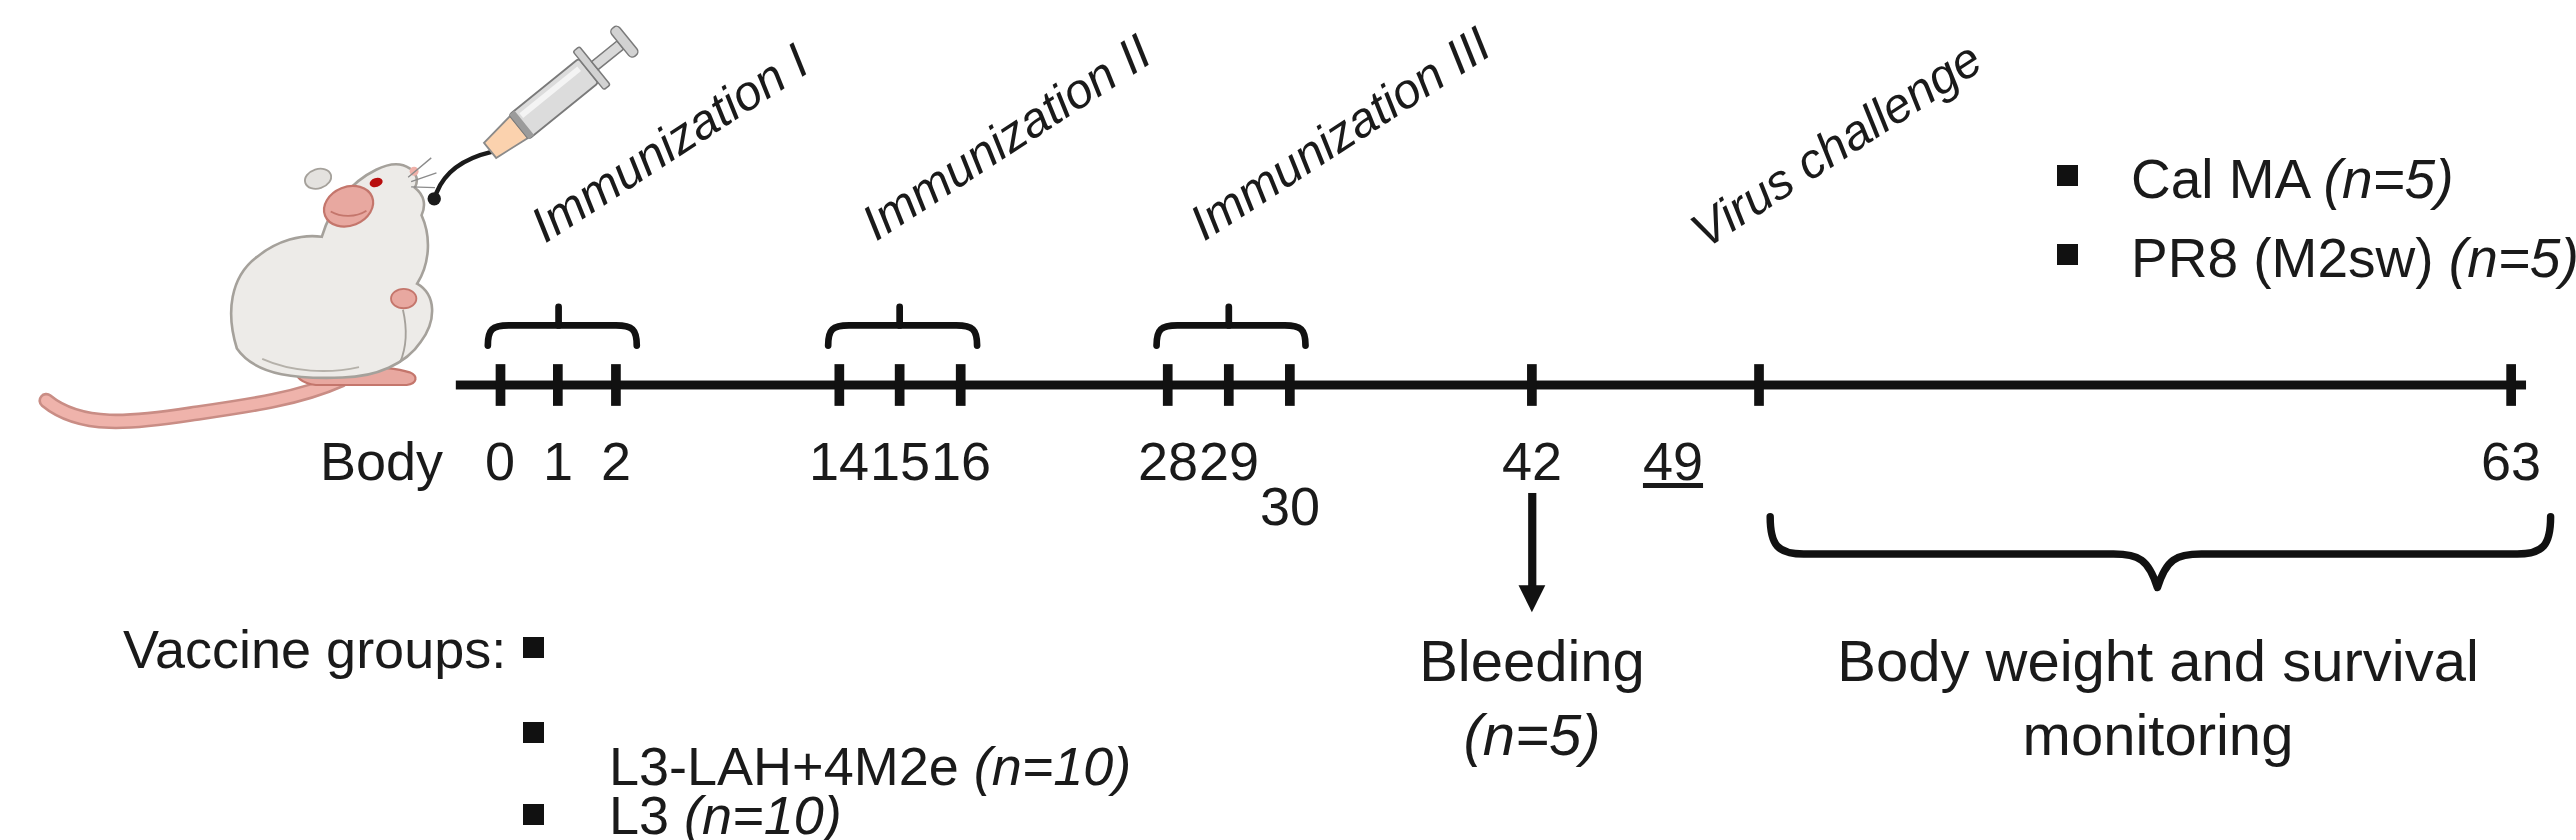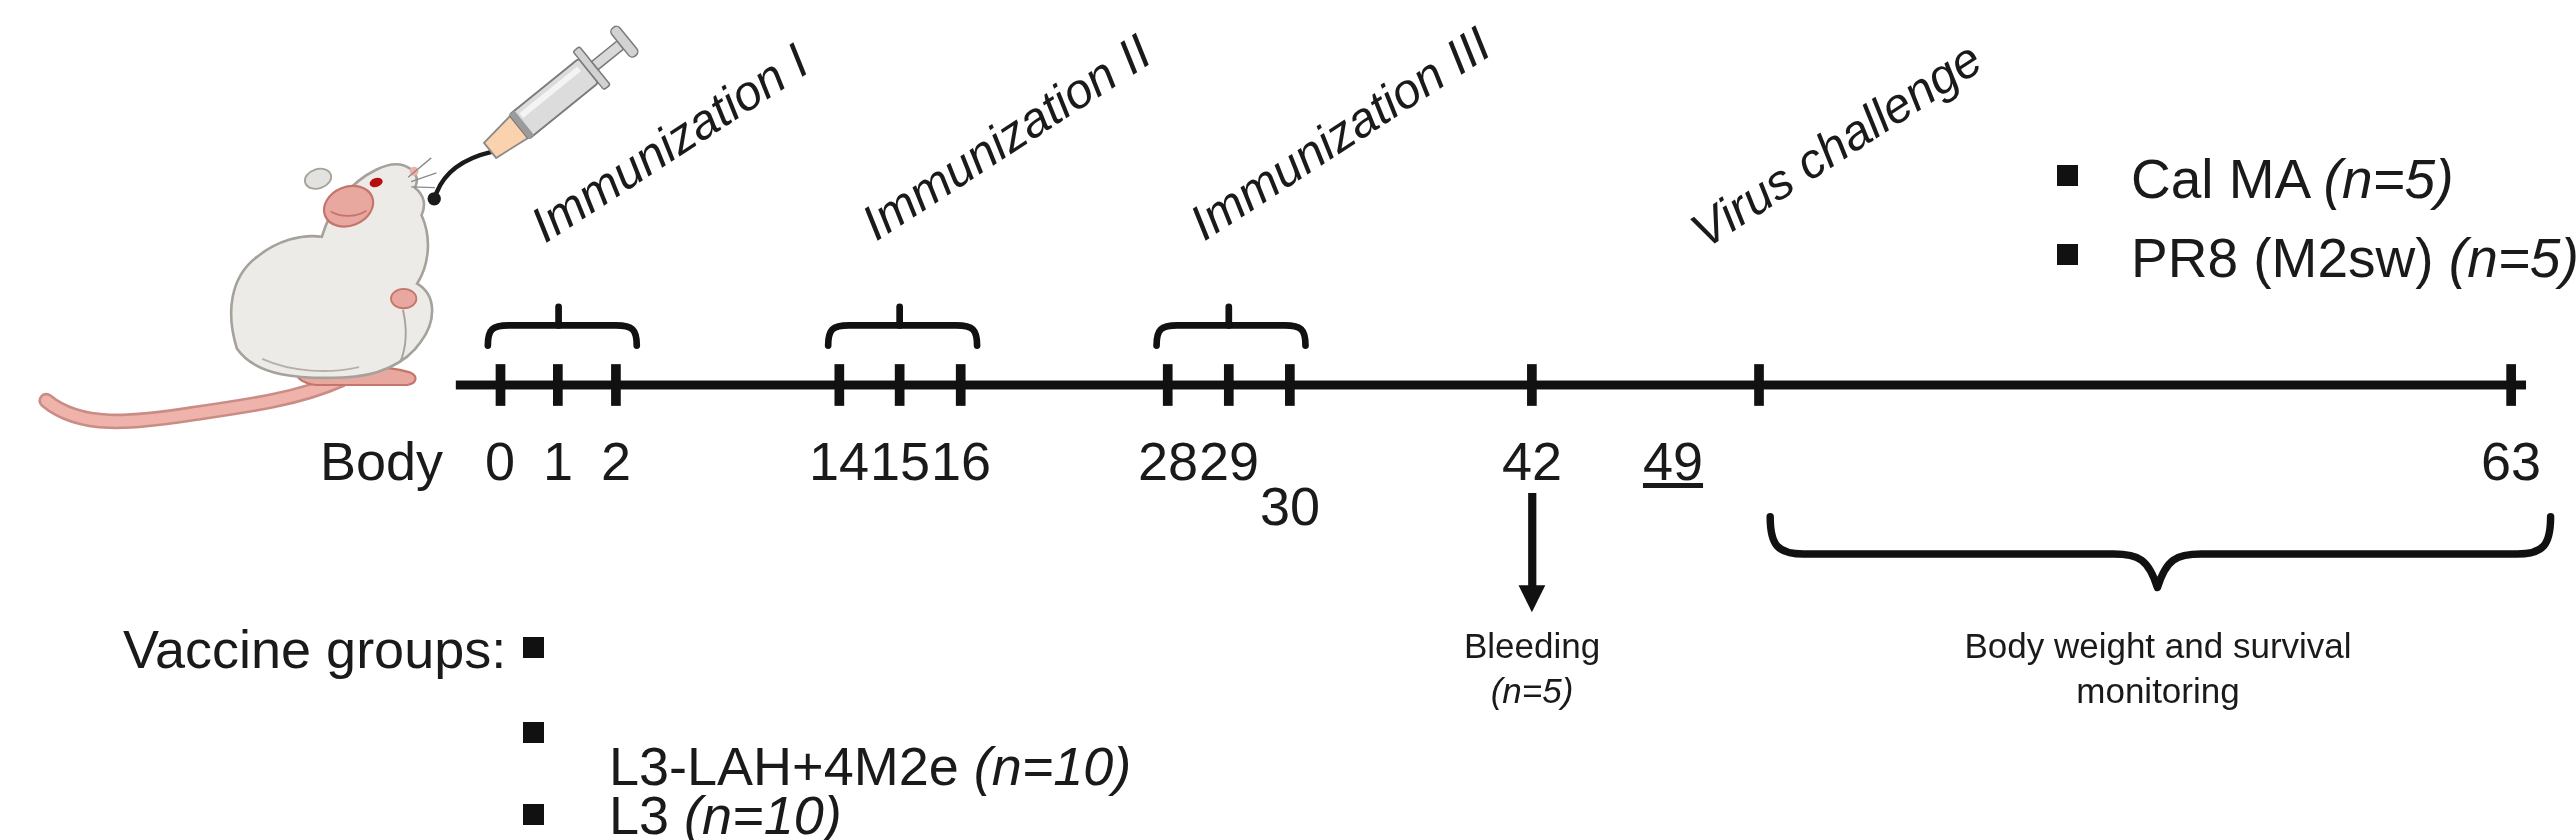--- a/index.html
+++ b/index.html
@@ -14,21 +14,21 @@
   .abs{position:absolute;white-space:nowrap;}
   .lbl{font-size:54px;color:#1a1a1a;}
   .day{font-size:54px;transform:translateX(-50%);}
   .rot{
     font-size:49px;font-style:italic;
     transform-origin:0 100%;
     transform:rotate(-33deg);
   }
   .legend-row{font-size:55px;}
   .ital{font-style:italic;}
-  .center-block{text-align:center;transform:translateX(-50%);font-size:35px;line-height:1.28;}
+  .center-block{text-align:center;transform:translateX(-50%);font-size:58px;line-height:1.28;}
   .bullet{
     position:absolute;width:21px;height:21px;background:#111111;
   }
   svg{position:absolute;left:0;top:0;}
 </style>
 </head>
 <body>
 
 <div class="stage">
 

